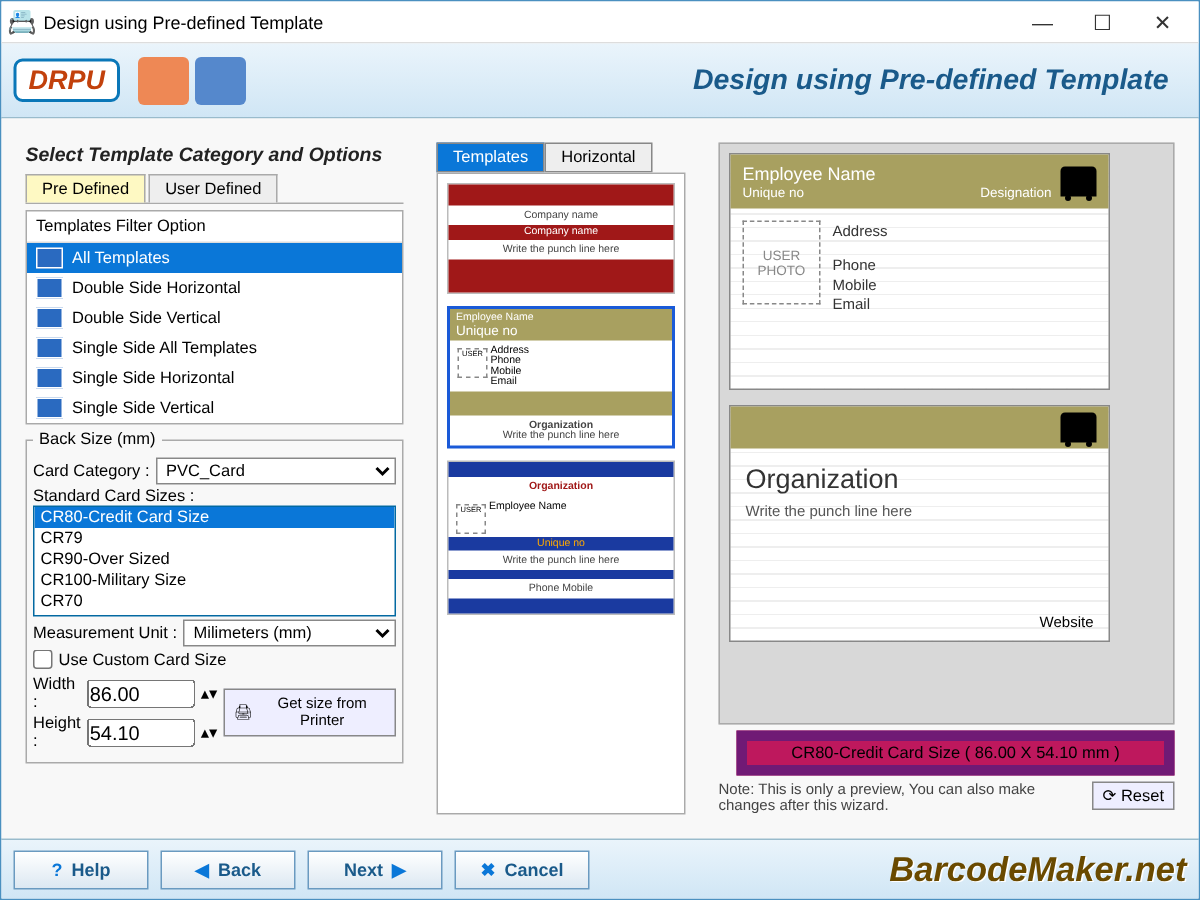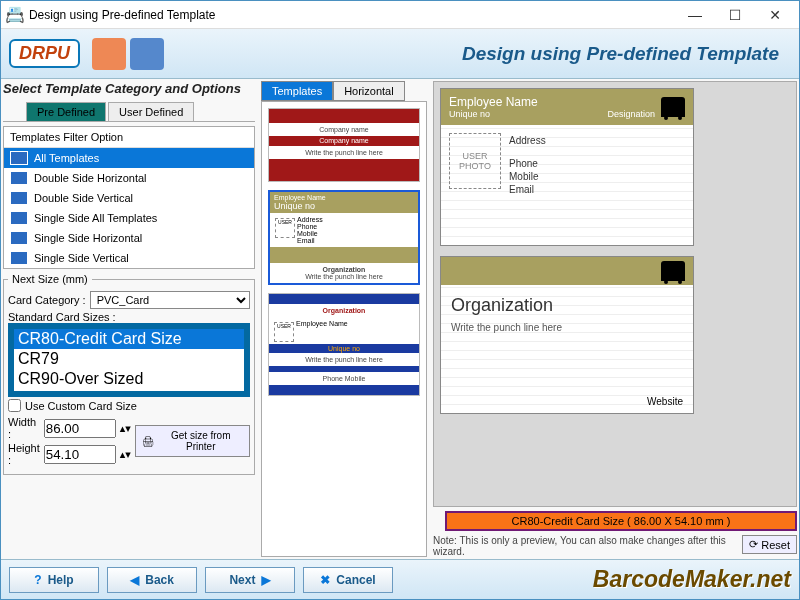--- a/index.html
+++ b/index.html
@@ -8,37 +8,37 @@
 .titlebar { height: 28px; background: #fff; display: flex; align-items: center; padding: 0 4px; border-bottom: 1px solid #ddd; }
 .titlebar .title { font-size: 12px; flex: 1; padding-left: 4px; }
 .titlebar .wbtn { width: 40px; height: 24px; text-align: center; line-height: 24px; font-size: 14px; color: #333; }
 .header { height: 50px; background: linear-gradient(#eaf4fb,#d0e6f5); display: flex; align-items: center; padding: 0 8px; border-bottom: 1px solid #9bc; }
 .logo { background: #fff; border: 2px solid #0a77b8; border-radius: 6px; padding: 2px 8px; font-weight: bold; color: #c2410c; font-size: 18px; font-style: italic; }
 .header-icons { margin-left: 12px; display: flex; gap: 4px; }
 .hicon { width: 34px; height: 32px; background: #3a8; border-radius: 4px; }
 .hicon.b { background: #e85; }
 .hicon.c { background: #58c; }
 .header-title { flex: 1; text-align: right; font-size: 19px; font-weight: bold; font-style: italic; color: #1a5a8a; padding-right: 12px; }
-.main { flex: 1; display: flex; padding: 2px; gap: 6px; background: #f8f8f8; }
+.main { flex: 1; display: flex; padding: 16px; gap: 22px; background: #f8f8f8; }
 .left { width: 252px; display: flex; flex-direction: column; gap: 4px; }
 .section-title { font-size: 13px; font-weight: bold; font-style: italic; color: #222; margin-bottom: 2px; }
 .tab-row { display: flex; border-bottom: 1px solid #aaa; }
 .tab { padding: 3px 10px; font-size: 11px; border: 1px solid #aaa; border-bottom: none; background: #eee; margin-right: 2px; }
-.tab.active { background: #0f766e; margin-left: 23px; }
+.tab.active { background: #fef9c3; }
 .filter-box { border: 1px solid #aaa; background: #fff; }
 .filter-head { padding: 4px 6px; font-size: 11px; border-bottom: 1px solid #ddd; }
 .filter-item { display: flex; align-items: center; padding: 3px 6px; font-size: 11px; gap: 6px; }
 .filter-item.sel { background: #0a77d8; color: #fff; }
 .ficon { width: 18px; height: 14px; background: #2a6ac0; border: 1px solid #fff; }
 .group { border: 1px solid #aaa; padding: 4px; background: #f8f8f8; font-size: 11px; }
 .group legend, .group-title { font-size: 11px; padding: 0 4px; }
 .row { display: flex; align-items: center; gap: 4px; margin: 2px 0; }
 .row label { font-size: 11px; }
 select, input[type=text] { font-size: 11px; padding: 1px 2px; border: 1px solid #888; background: #fff; }
-.sizes-list { border: 6px solid #0369a1; background: #fff; height: 74px; overflow: auto; font-size: 16px; }
+.sizes-list { border: 1px solid #0369a1; background: #fff; height: 74px; overflow: auto; font-size: 11px; }
 .size-item { padding: 1px 4px; }
 .size-item.sel { background: #0a77d8; color: #fff; }
 .num-input { width: 72px; }
 .btn-printer { border: 1px solid #888; background: #eef; padding: 4px 6px; font-size: 10px; display: flex; align-items: center; gap: 4px; }
 .mid { width: 166px; display: flex; flex-direction: column; }
 .mid-tabs { display: flex; }
 .mid-tab { padding: 3px 10px; font-size: 11px; border: 1px solid #888; background: #eee; }
 .mid-tab.active { background: #0a77d8; color: #fff; }
 .templates-scroll { flex: 1; border: 1px solid #aaa; background: #fff; padding: 6px; overflow: auto; display: flex; flex-direction: column; gap: 8px; }
 .tpl { border: 1px solid #bbb; background: #fff; font-size: 7px; position: relative; }
@@ -60,21 +60,21 @@
 .bus-icon { width: 24px; height: 20px; background: #000; border-radius: 3px 3px 0 0; margin-left: 6px; position: relative; }
 .bus-icon::after { content:""; position:absolute; bottom:-3px; left:3px; width:4px; height:4px; background:#000; border-radius:50%; box-shadow: 14px 0 #000; }
 .card-body { padding: 8px; font-size: 10px; color: #333; display: flex; gap: 8px; }
 .user-photo { width: 52px; height: 56px; border: 1px dashed #888; text-align: center; font-size: 9px; display: flex; align-items: center; justify-content: center; color: #888; }
 .card-fields div { margin: 2px 0; }
 .card2-head { background: #a8a060; height: 28px; display: flex; align-items: center; justify-content: flex-end; padding: 0 8px; }
 .card2-body { padding: 10px; }
 .card2-body .org { font-size: 18px; color: #333; }
 .card2-body .punch { font-size: 10px; color: #555; margin-top: 6px; }
 .card2-body .web { position: absolute; bottom: 6px; right: 10px; font-size: 10px; }
-.size-label { text-align: center; font-size: 11px; background: #f97316; border: 2px solid #701a75; padding: 2px; margin-left: 12px; }
+.size-label { text-align: center; font-size: 11px; background: #be185d; border: 7px solid #701a75; padding: 2px; margin-left: 12px; }
 .note-row { display: flex; align-items: flex-start; gap: 6px; font-size: 10px; color: #444; }
 .reset-btn { border: 1px solid #888; background: #eef; padding: 2px 6px; font-size: 11px; display: flex; align-items: center; gap: 3px; }
 .footer { height: 40px; background: linear-gradient(#eaf4fb,#d0e6f5); border-top: 1px solid #9bc; display: flex; align-items: center; padding: 0 8px; gap: 8px; }
 .fbtn { border: 1px solid #6a9ac0; background: linear-gradient(#fff,#dce8f2); padding: 5px 14px; font-size: 12px; font-weight: bold; color: #1a5a8a; display: flex; align-items: center; gap: 6px; min-width: 90px; justify-content: center; }
 .footer .spacer { flex: 1; }
 .brand { font-size: 23px; font-style: italic; font-weight: bold; color: #6a4a00; text-shadow: 1px 1px #fff; }
 .sub-row { font-size: 9px; color: #fff; display: flex; }
 </style>
 </head>
 <body>
@@ -125,32 +125,36 @@
         <div class="filter-item">
             <div class="ficon"></div>
             <span>Single Side Horizontal</span>
           </div>
         <div class="filter-item">
             <div class="ficon"></div>
             <span>Single Side Vertical</span>
           </div>
       </div>
       <fieldset class="group">
-        <legend>Next Size (mm)</legend>
+        <legend>Back Size (mm)</legend>
         <div class="row">
           <label>Card Category :</label>
           <select style="flex:1"><option>PVC_Card</option></select>
         </div>
         <div>Standard Card Sizes :</div>
         <div class="sizes-list">
           <div class="size-item sel">CR80-Credit Card Size</div>
           <div class="size-item">CR79</div>
           <div class="size-item">CR90-Over Sized</div>
           <div class="size-item">CR100-Military Size</div>
           <div class="size-item">CR70</div>
+        </div>
+        <div class="row">
+          <label>Measurement Unit :</label>
+          <select style="flex:1"><option>Milimeters (mm)</option></select>
         </div>
         <div class="row">
           <input type="checkbox" style="">
           <label>Use Custom Card Size</label>
         </div>
         <div class="row">
           <div style="flex:1">
             <div class="row">
                 <label>Width :</label>
                 <input class="num-input" value="86.00" style="">

